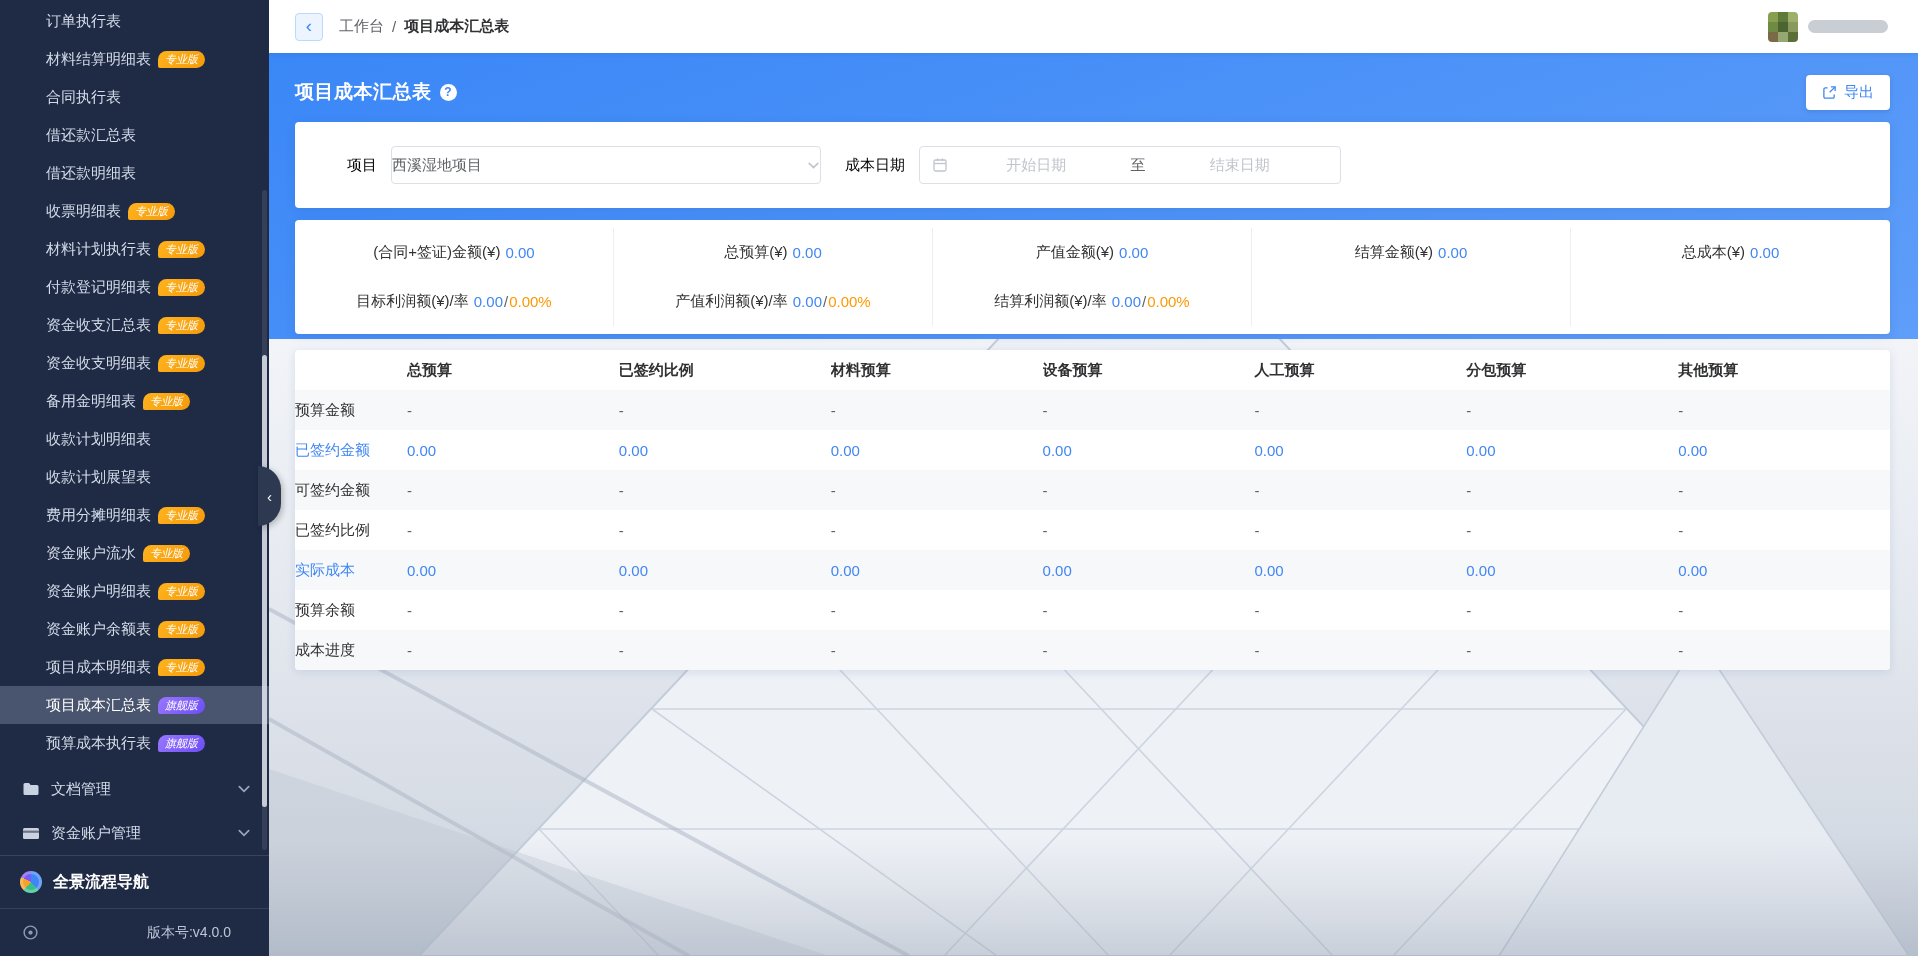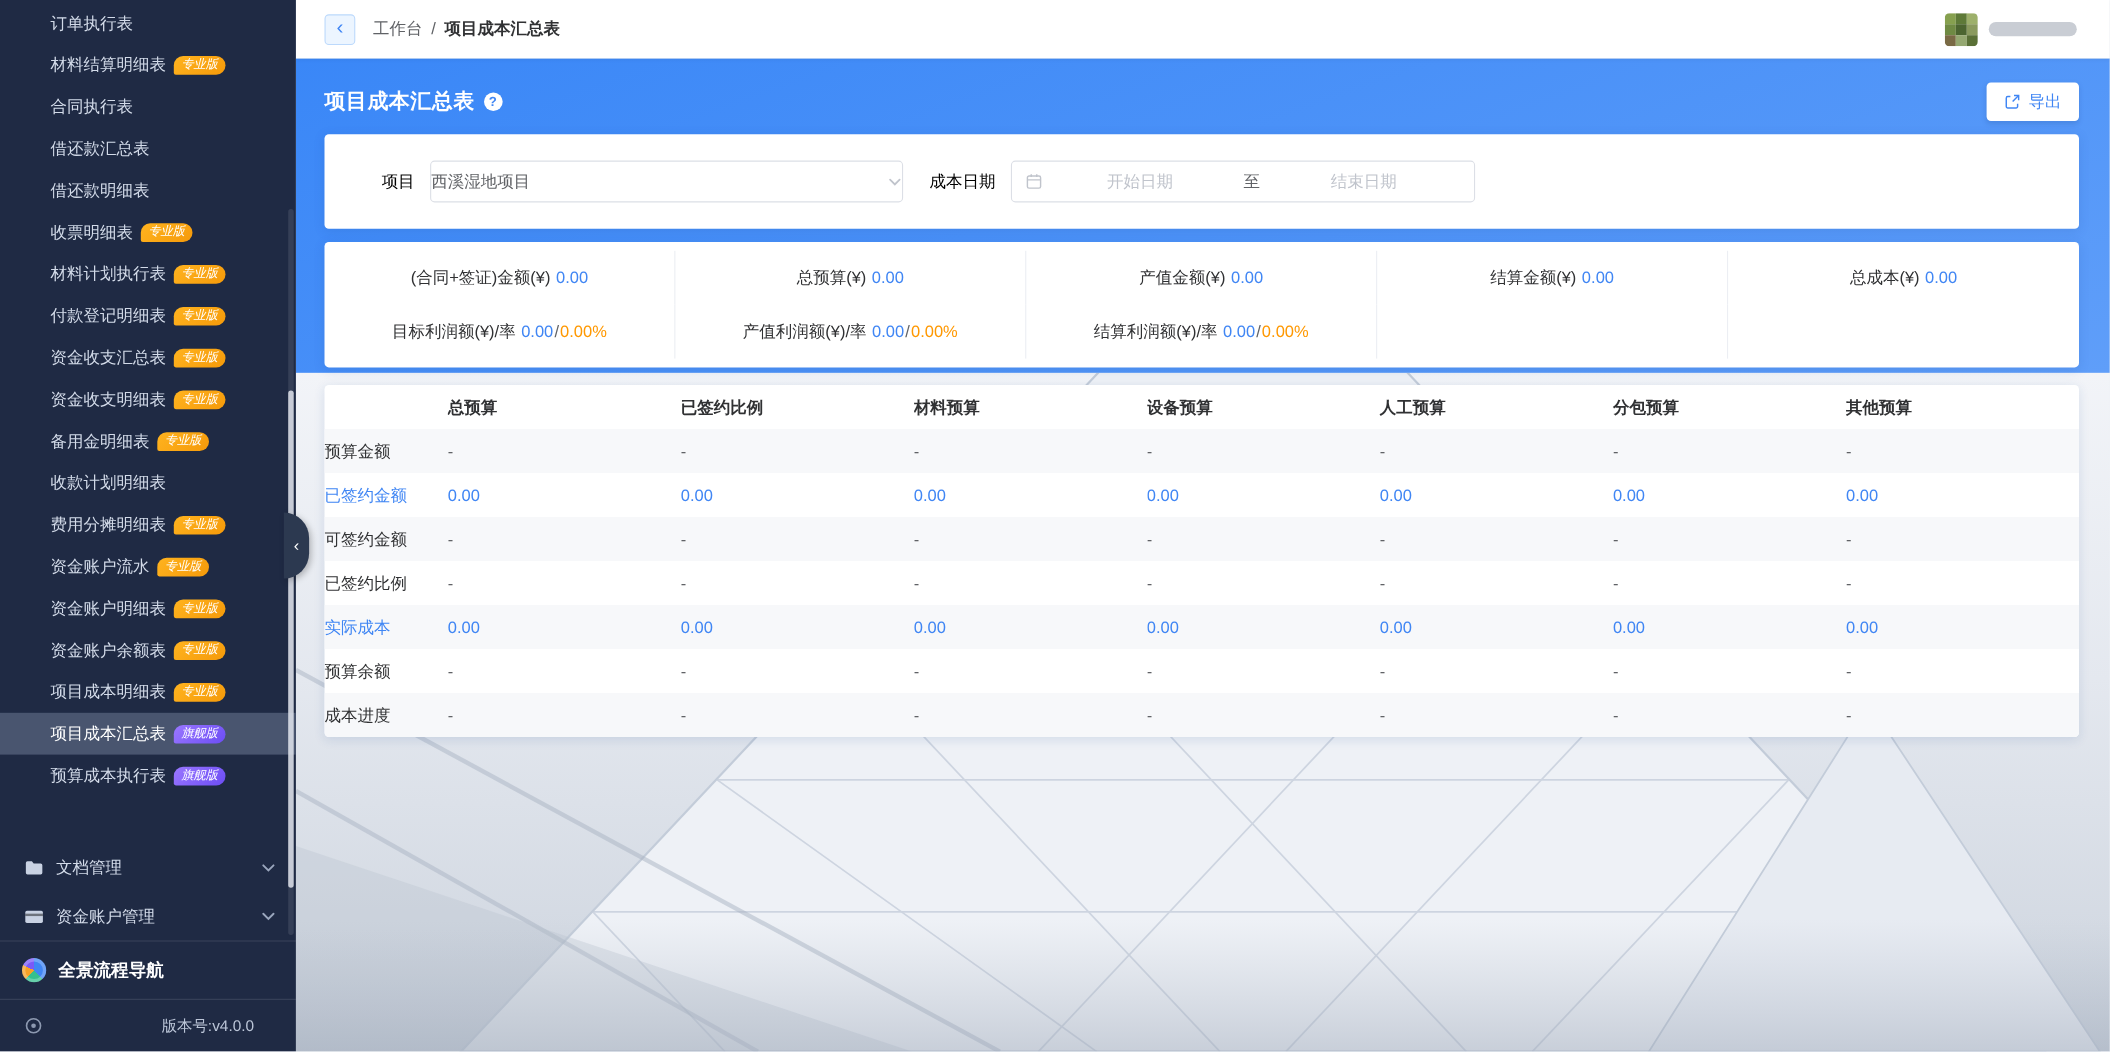--- a/index.html
+++ b/index.html
@@ -175,20 +175,24 @@
   </div>
       <div class="menu-item">
     <span class="mi-label">备用金明细表</span>
     <span class="mi-badge badge-pro">专业版</span>
   </div>
       <div class="menu-item">
     <span class="mi-label">收款计划明细表</span>
 
   </div>
       <div class="menu-item">
+    <span class="mi-label">收款计划展望表</span>
+
+  </div>
+      <div class="menu-item">
     <span class="mi-label">费用分摊明细表</span>
     <span class="mi-badge badge-pro">专业版</span>
   </div>
       <div class="menu-item">
     <span class="mi-label">资金账户流水</span>
     <span class="mi-badge badge-pro">专业版</span>
   </div>
       <div class="menu-item">
     <span class="mi-label">资金账户明细表</span>
     <span class="mi-badge badge-pro">专业版</span>

